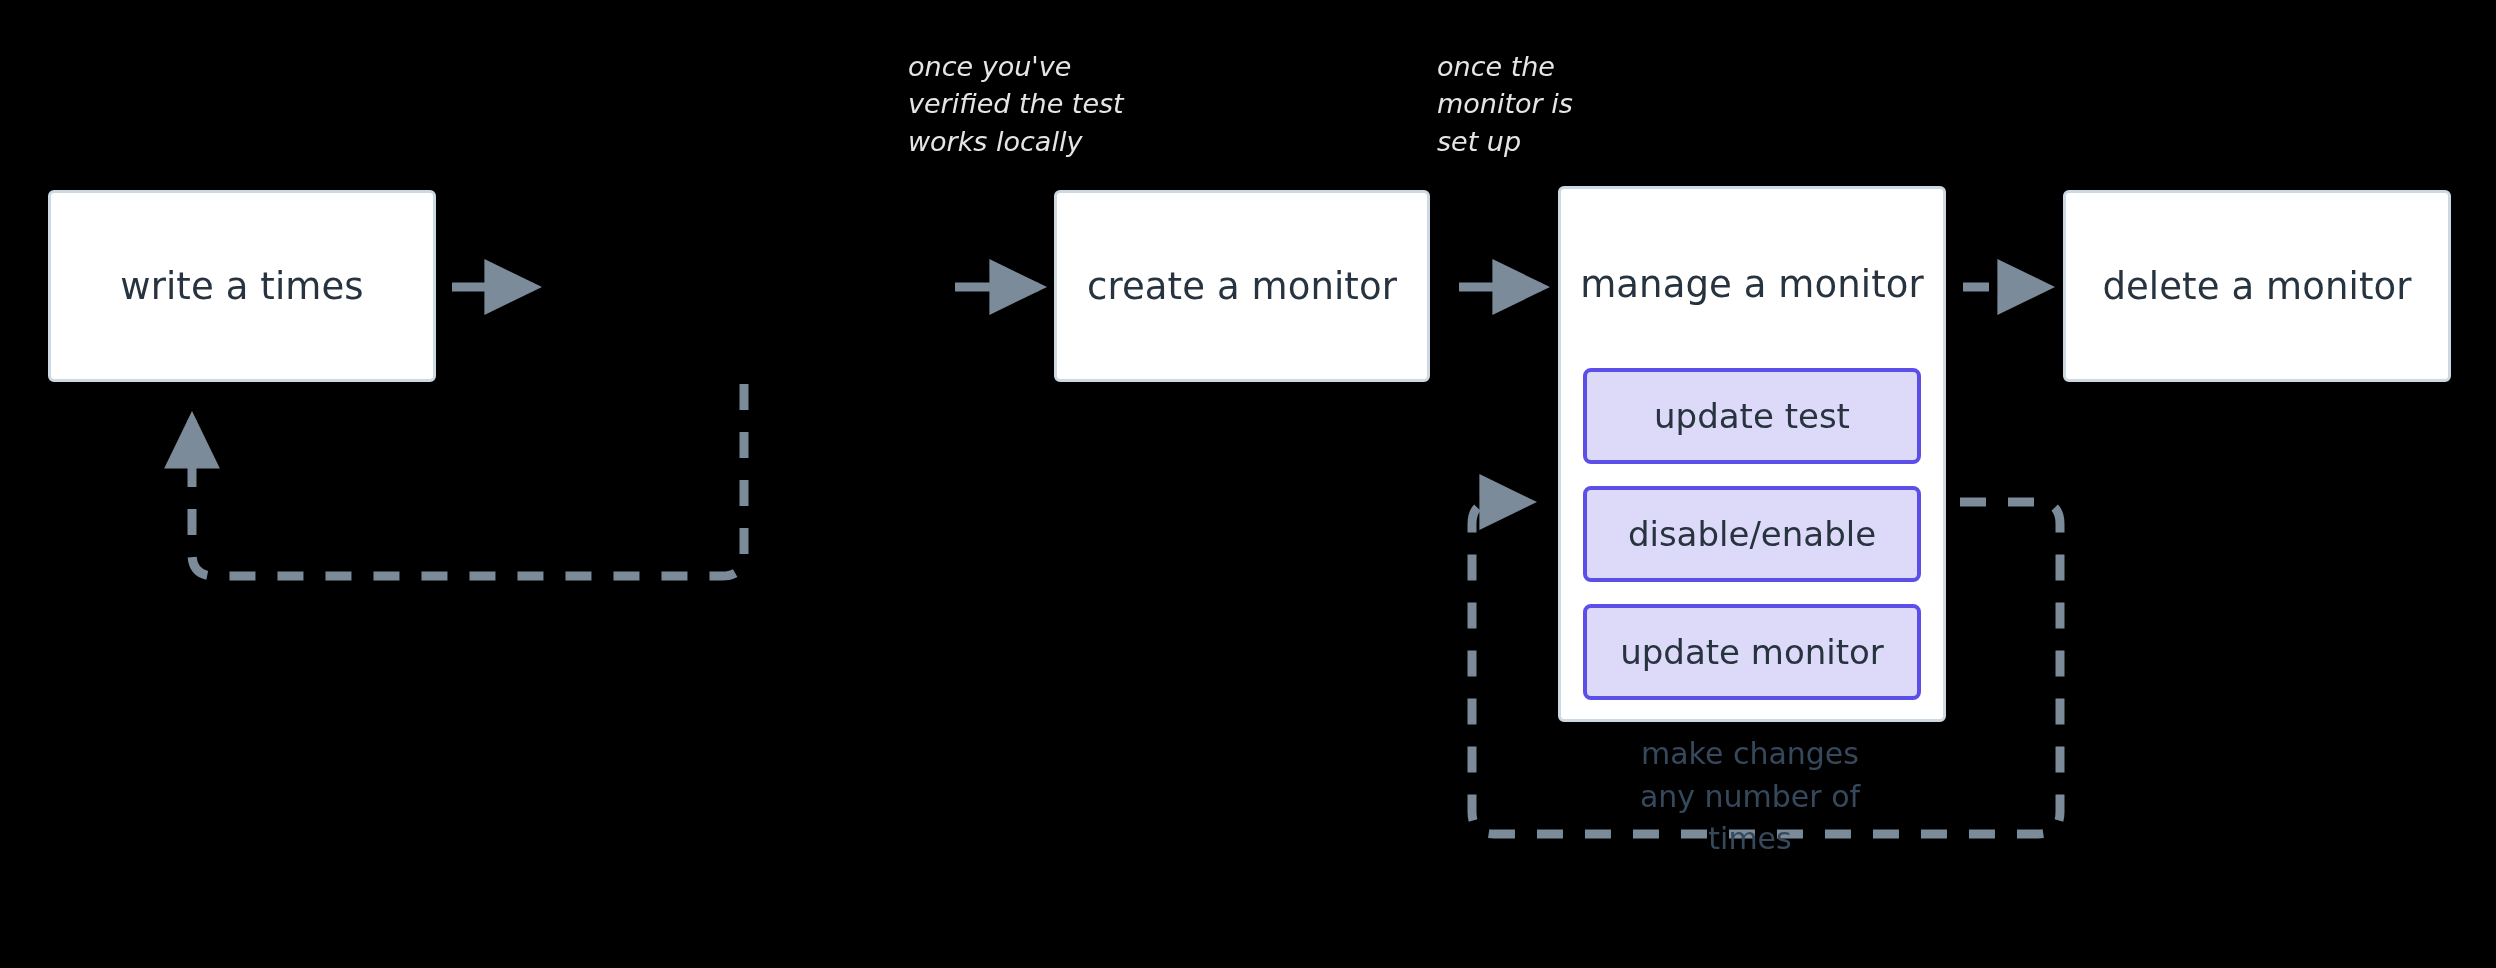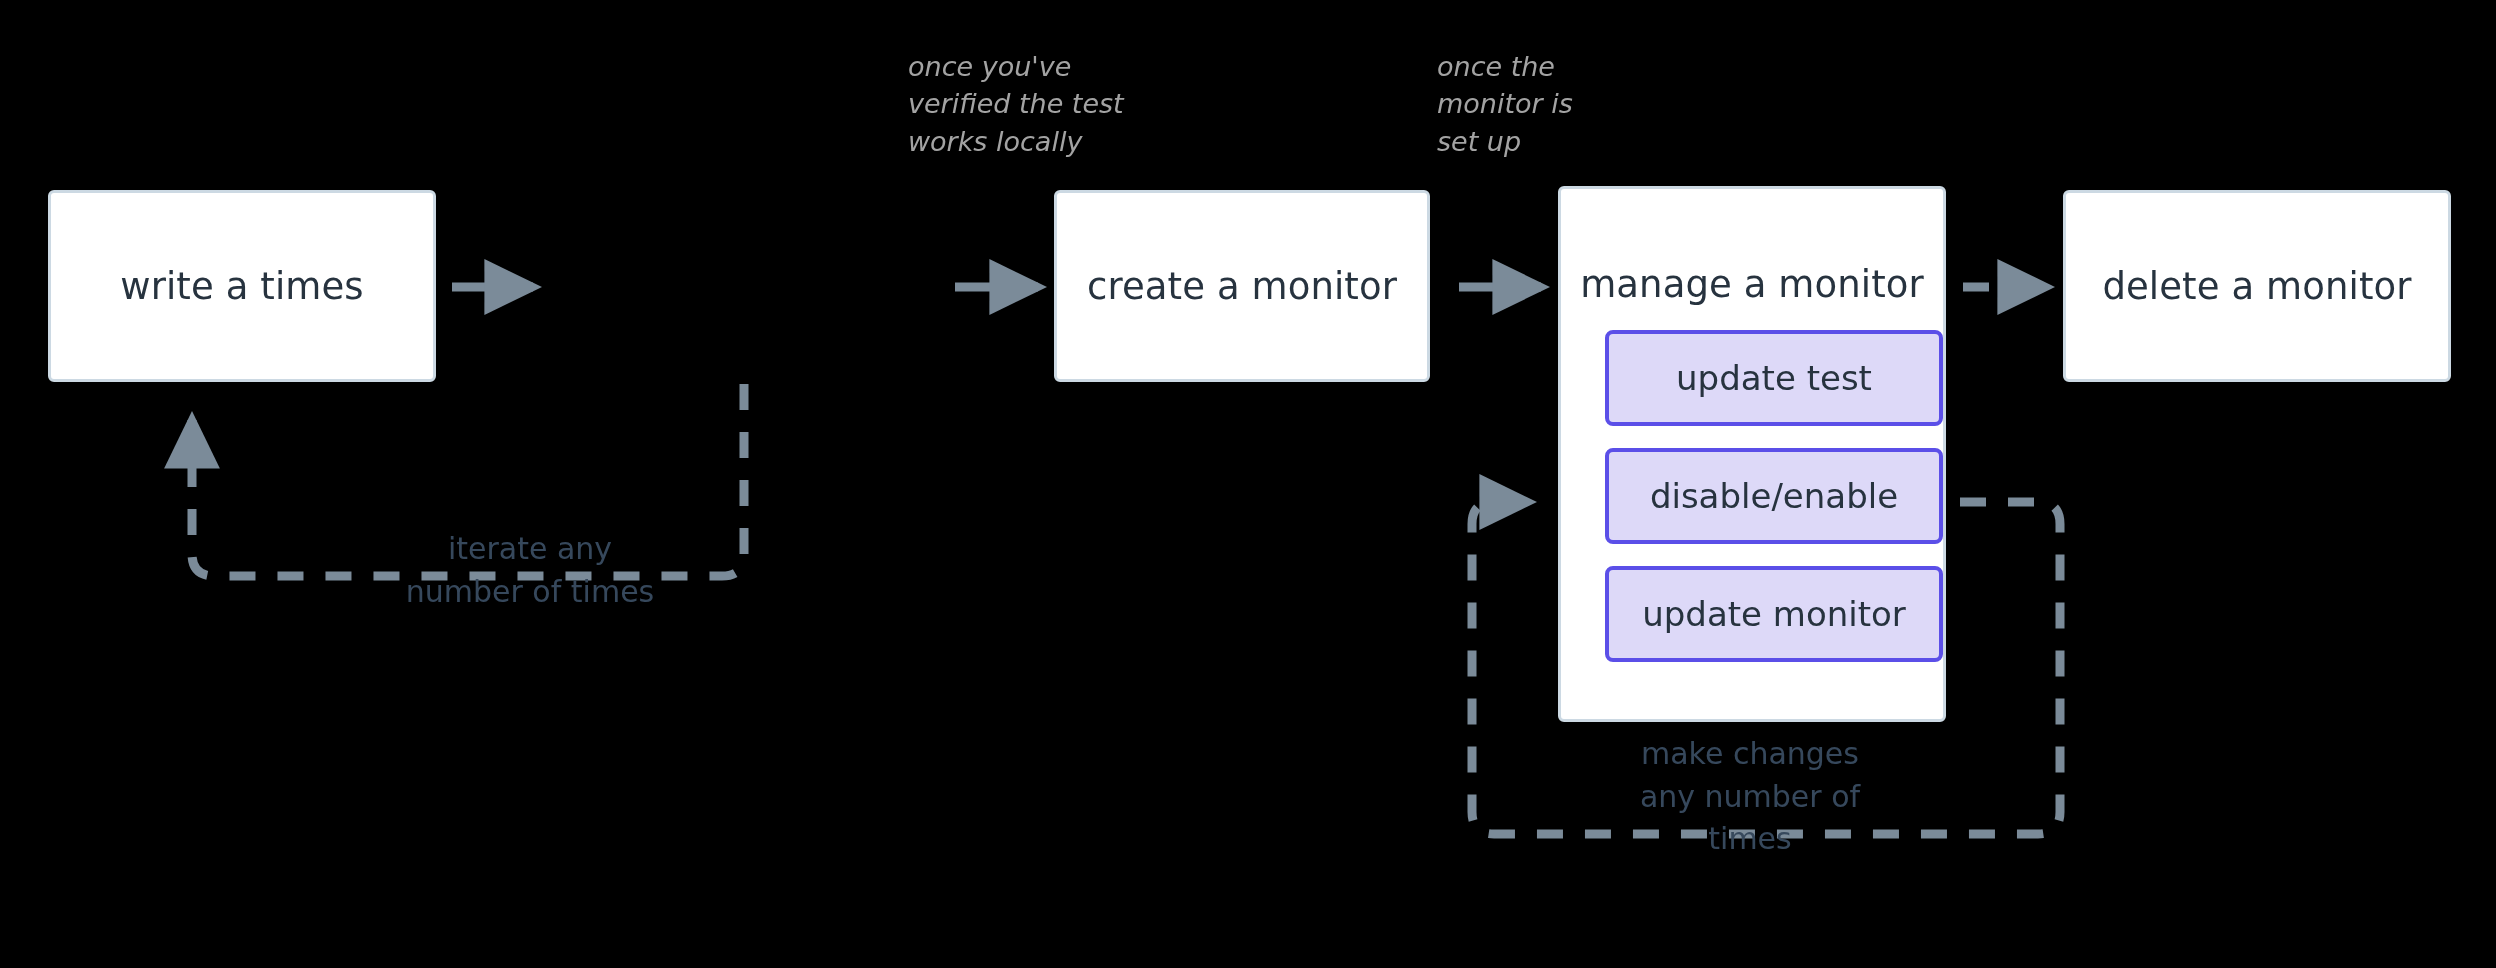--- a/index.html
+++ b/index.html
@@ -47,26 +47,26 @@
   .node.simple {
     justify-content: center;
   }
   
   .node.composite {
     justify-content: flex-start;
     padding-top: 74px;
     border-radius: 6px;
   }
   .sub-list {
-    margin-top: 24px;
+    margin-top: 62px;
     display: flex;
     flex-direction: column;
     gap: 22px;
     width: 100%;
-    align-items: flex-end;
+    align-items: center;
   }
   .sub-node {
     box-sizing: border-box;
     width: 338px;
     height: 96px;
     background: #ddd9f8;
     border: 4px solid #5b4fe8;
     border-radius: 8px;
     display: flex;
     align-items: center;
@@ -74,21 +74,21 @@
   }
   .sub-label {
     color: #27333f;
     font-size: 34px;
     font-weight: 400;
     white-space: nowrap;
   }
   
   .annotation {
     position: absolute;
-    color: #a3a3a3;
+    color: #e5e5e5;
     font-size: 27px;
     line-height: 1.38;
     font-style: italic;
     white-space: pre-line;
   }
   .loop-label {
     position: absolute;
     color: #36485c;
     font-size: 30px;
     line-height: 1.42;
@@ -151,20 +151,18 @@
   </div>
 
   <div class="annotation" style="left:908px; top:48px;">once you've
 verified the test
 works locally</div>
 
   <div class="annotation" style="left:1437px; top:48px;">once the
 monitor is
 set up</div>
 
-  <div class="loop-label" style="left:330px; top:528px; width:400px;">iterate any
-number of times</div>
 
   <div class="loop-label" style="left:1560px; top:733px; width:380px;">make changes
 any number of
 times</div>
 
 </div>
 
 </body></html>

